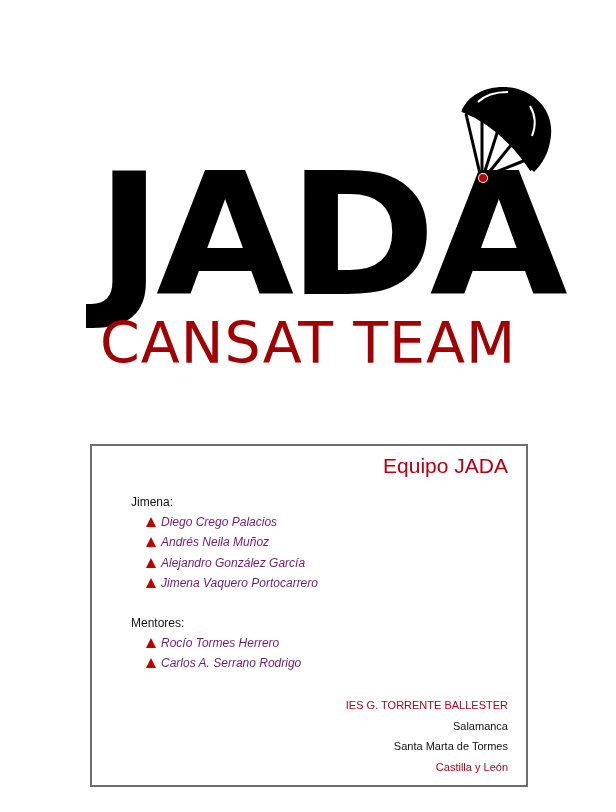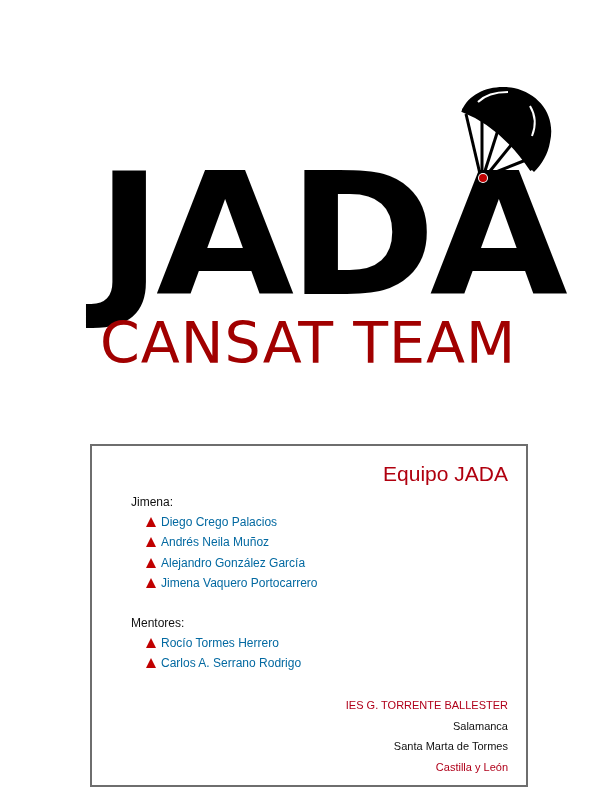--- a/index.html
+++ b/index.html
@@ -16,26 +16,26 @@
       font-family: "DejaVu Sans", sans-serif; font-weight: normal;
       font-size: 57px; line-height: 60px; letter-spacing: 1px;
       color: #a10000;
     }
     .chute { position: absolute; left: 448px; top: 86px; width: 108px; height: 104px; }
     .card {
       position: absolute; left: 90px; top: 444px; width: 434px; height: 339px;
       border: 2px solid #6e6e6e; border-top-width: 2px; box-sizing: content-box;
     }
     .card-title {
-      position: absolute; right: 18px; top: 16px;
+      position: absolute; right: 18px; top: 8px;
       font-size: 21px; color: #b0000f; line-height: 24px;
     }
     .section-label { position: absolute; left: 39px; font-size: 12px; color: #111; line-height: 14px; }
     .list { position: absolute; left: 54px; margin: 0; padding: 0; list-style: none; }
-    .list li { height: 20.3px; font-size: 12px; line-height: 14px; color: #0369a1; display: flex; align-items: center; }
+    .list li { height: 20.3px; font-size: 12px; line-height: 14px; color: #701a75; display: flex; align-items: center; font-style: italic; }
     .tri { display: inline-block; width: 0; height: 0; border-left: 5px solid transparent; border-right: 5px solid transparent; border-bottom: 10px solid #c00000; margin-right: 5px; }
     .school { position: absolute; right: 18px; text-align: right; font-size: 11px; line-height: 14px; }
     .school div { height: 20.5px; }
     .red { color: #b0001a; }
     .dark { color: #111; }
   </style>
 </head>
 <body>
 
 <div class="logo">

